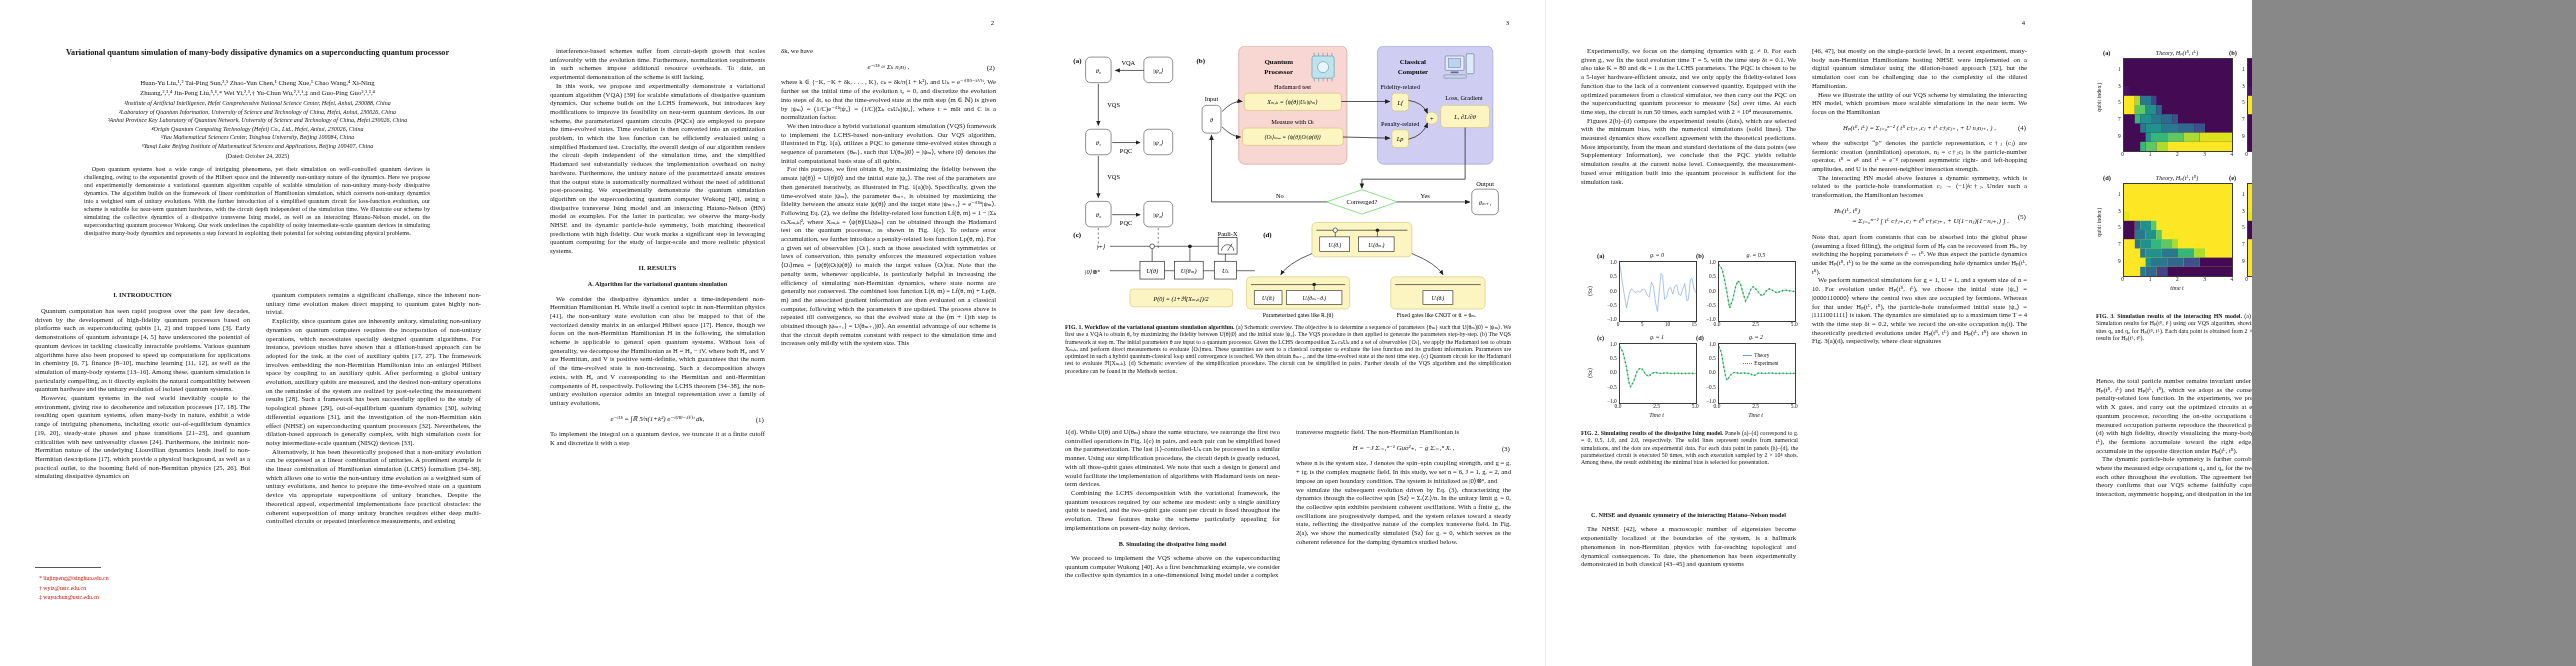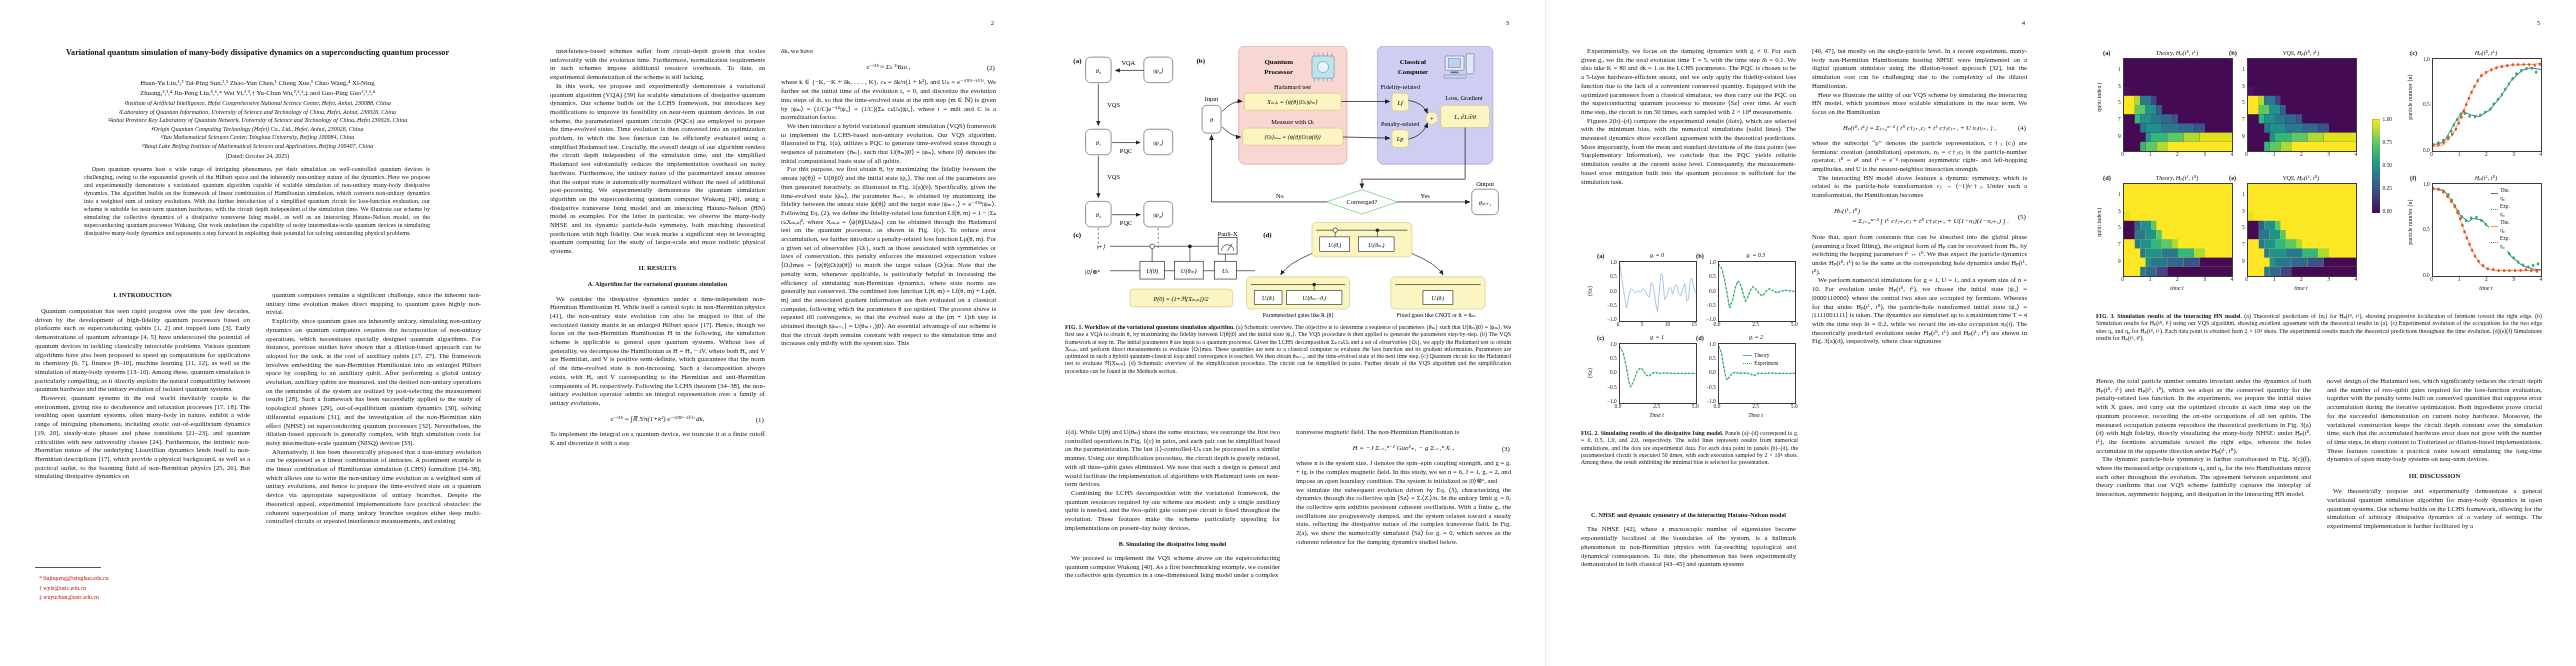--- a/index.html
+++ b/index.html
@@ -1,16 +1,16 @@
 <!DOCTYPE html>
 <html style="font-size:9px"><head>
 <meta charset="utf-8">
 <style>
   html,body{margin:0;padding:0;background:#888;}
-  #canvas{position:relative;width:2576px;height:667px;background:#ffffff;overflow:hidden;
+  #canvas{position:relative;width:2252px;height:667px;background:#ffffff;overflow:hidden;
           font-family:"Liberation Serif","DejaVu Serif",serif;color:#151515;}
   .page{position:absolute;top:0;width:515px;height:667px;background:#fff;border-right:0.6px solid #ececec;}
   .pagenum{position:absolute;top:19px;right:36px;font-size:6.7px;}
   .banner{position:absolute;left:6.7px;top:133px;height:467px;writing-mode:vertical-rl;transform:rotate(180deg);
           text-align:center;font-size:9.4px;color:#6a6a6a;letter-spacing:0.2px;}
   .title{position:absolute;left:46px;right:46px;top:47px;margin:0;text-align:center;
          font-size:8.2px;line-height:1.5;font-weight:bold;}
   .authors{position:absolute;left:67px;right:67px;top:78px;text-align:center;font-size:6.8px;line-height:1.5;}
   .affils{position:absolute;left:33px;right:33px;top:99px;text-align:center;font-style:italic;
           font-size:6px;line-height:1.42;}
@@ -108,21 +108,21 @@
       <p class="para">We consider the dissipative dynamics under a time-independent non-Hermitian Hamiltonian H. While itself a central topic in non-Hermitian physics [41], the non-unitary state evolution can also be mapped to that of the vectorized density matrix in an enlarged Hilbert space [17]. Hence, though we focus on the non-Hermitian Hamiltonian H in the following, the simulation scheme is applicable to general open quantum systems. Without loss of generality, we decompose the Hamiltonian as H = H₀ − iV, where both H₀ and V are Hermitian, and V is positive semi-definite, which guarantees that the norm of the time-evolved state is non-increasing. Such a decomposition always exists, with H₀ and V corresponding to the Hermitian and anti-Hermitian components of H, respectively. Following the LCHS theorem [34–38], the non-unitary evolution operator admits an integral representation over a family of unitary evolutions,</p>
       <div class="eq">
         <span>e⁻ⁱᴴᵗ = ∫ℝ 5∕π(1+k²) e⁻ⁱ⁽ᴴ⁰⁻ᵏⱽ⁾ᵗ dk,</span>
         <span class="eqn">(1)</span>
       </div>
       <p class="para noind">To implement the integral on a quantum device, we truncate it at a finite cutoff K and discretize it with a step</p>
     </div>
     <div class="col" style="left:266px;top:47px;height:611px">
       <p class="para noind">δk, we have</p>
       <div class="eq">
-        <span>e⁻ⁱᴴᵗ ≈ Σₖ ⁵Yau ,</span>
+        <span>e⁻ⁱᴴᵗ ≈ Σₖ nⱼnⱼ ,</span>
         <span class="eqn">(2)</span>
       </div>
       <p class="para noind">where k ∈ {−K, −K + δk, . . . , K}, cₖ = δk/π(1 + k²), and Uₖ = e⁻ⁱ⁽ᴴ⁰⁻ᵏⱽ⁾ᵗ. We further set the initial time of the evolution t₀ = 0, and discretize the evolution into steps of δt, so that the time-evolved state at the mth step (m ∈ ℕ) is given by |ψₘ⟩ = (1/C)e⁻ⁱᴴᵗ|ψ₀⟩ = (1/C)(Σₖ cₖUₖ)|ψ₀⟩, where t = mδt and C is a normalization factor.</p>
       <p class="para">We then introduce a hybrid variational quantum simulation (VQS) framework to implement the LCHS-based non-unitary evolution. Our VQS algorithm, illustrated in Fig. 1(a), utilizes a PQC to generate time-evolved states through a sequence of parameters {θₘ}, such that U(θₘ)|0⟩ = |ψₘ⟩, where |0⟩ denotes the initial computational basis state of all qubits.</p>
       <p class="para">For this purpose, we first obtain θ₀ by maximizing the fidelity between the ansatz |ψ(θ)⟩ = U(θ)|0⟩ and the initial state |ψ₀⟩. The rest of the parameters are then generated iteratively, as illustrated in Fig. 1(a)(b). Specifically, given the time-evolved state |ψₘ⟩, the parameter θₘ₊₁ is obtained by maximizing the fidelity between the ansatz state |ψ(θ)⟩ and the target state |ψₘ₊₁⟩ = e⁻ⁱᴴᵟᵗ|ψₘ⟩. Following Eq. (2), we define the fidelity-related loss function Lf(θ, m) = 1 − |Σₖ cₖXₘ,ₖ|², where Xₘ,ₖ = ⟨ψ(θ)|Uₖ|ψₘ⟩ can be obtained through the Hadamard test on the quantum processor, as shown in Fig. 1(c). To reduce error accumulation, we further introduce a penalty-related loss function Lp(θ, m). For a given set of observables {Oₗ}, such as those associated with symmetries or laws of conservation, this penalty enforces the measured expectation values ⟨Oₗ⟩mea = ⟨ψ(θ)|Oₗ|ψ(θ)⟩ to match the target values ⟨Oₗ⟩tar. Note that the penalty term, whenever applicable, is particularly helpful in increasing the efficiency of simulating non-Hermitian dynamics, where state norms are generally not conserved. The combined loss function L(θ, m) = Lf(θ, m) + Lp(θ, m) and the associated gradient information are then evaluated on a classical computer, following which the parameters θ are updated. The process above is repeated till convergence, so that the evolved state at the (m + 1)th step is obtained through |ψₘ₊₁⟩ = U(θₘ₊₁)|0⟩. An essential advantage of our scheme is that the circuit depth remains constant with respect to the simulation time and increases only mildly with the system size. This</p>
     </div>
   </section>
 
   <section class="page" style="left:1030px">
     <div class="pagenum">3</div>

